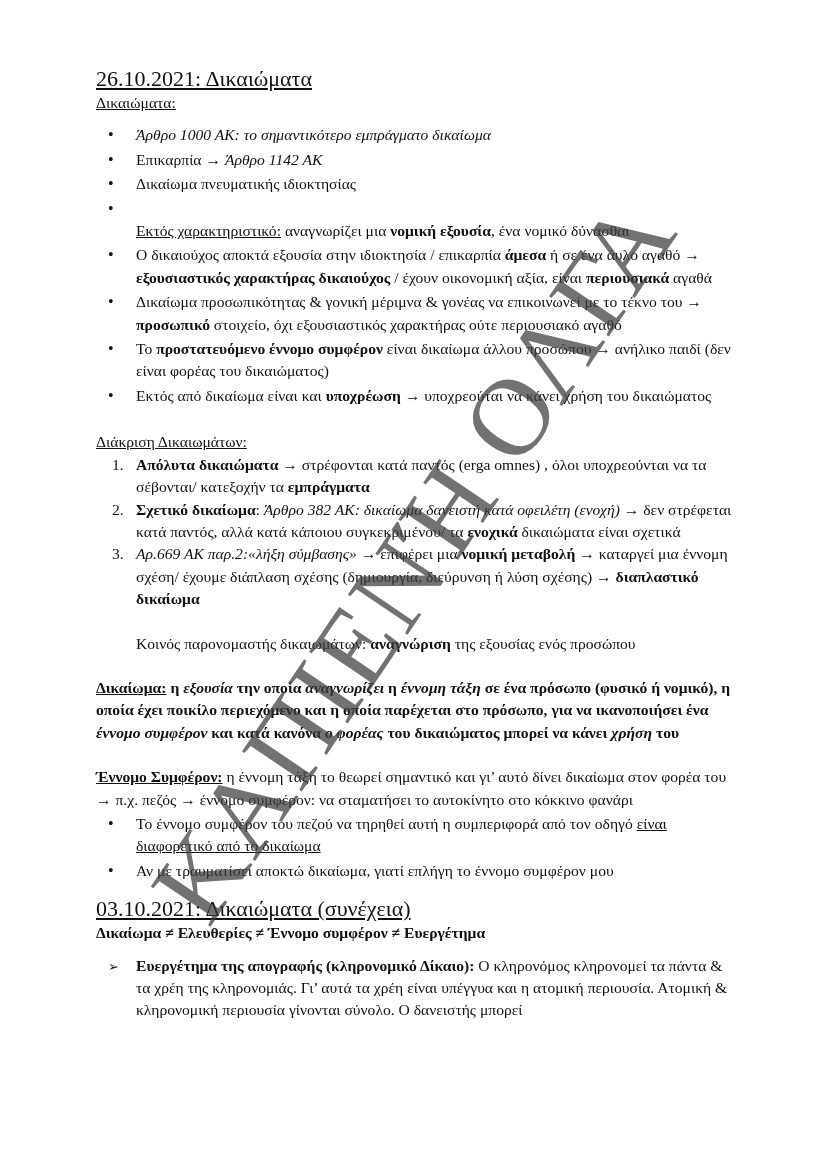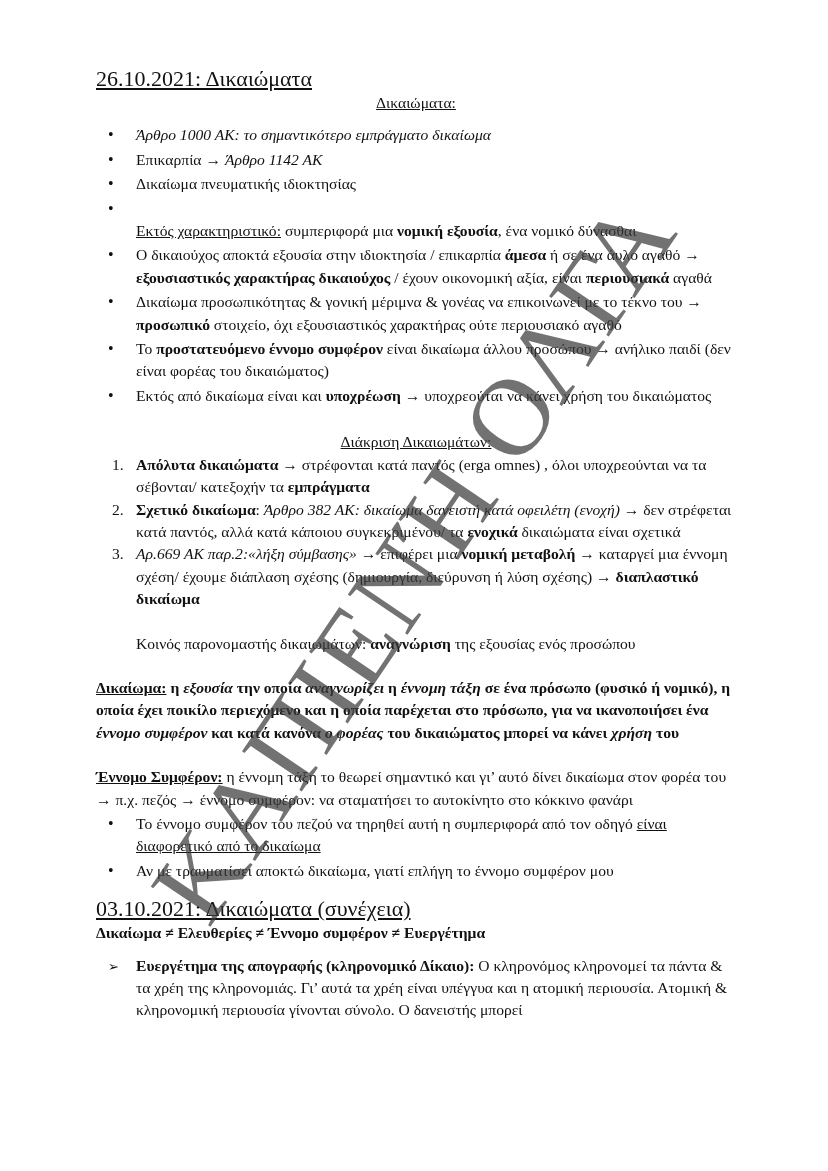--- a/index.html
+++ b/index.html
@@ -1,21 +1,21 @@
 <!DOCTYPE html>
 <html><head>
 <meta charset="utf-8">
 <style>
   html, body { margin: 0; padding: 0; background: #ffffff; }
   body { width: 828px; height: 1171px; position: relative; overflow: hidden;
          font-family: "Liberation Serif", "DejaVu Serif", serif; color: #111; }
   .page { position: absolute; left: 0; top: 0; width: 828px; height: 1171px; }
   .content { position: absolute; left: 96px; top: 66px; width: 640px; font-size: 15.6px; line-height: 22.4px; }
   .h1 { font-size: 22px; line-height: 26px; text-decoration: underline; margin: 0; font-weight: normal; }
-  .sub { text-decoration: underline; margin: 0 0 10px 0; text-align: center; }
+  .sub { text-decoration: underline; margin: 0 0 10px 0; }
   ul.bul { list-style: none; margin: 0; padding: 0 0 0 40px; }
   ul.bul li { position: relative; margin: 0 0 2px 0; }
   ul.bul li::before { content: "\2022"; position: absolute; left: -28px; top: 0; font-size: 16px; }
   ol.num { list-style: none; margin: 0; padding: 0 0 0 40px; }
   ol.num li { position: relative; }
   ol.num li .n { position: absolute; left: -24px; }
   ul.arr { list-style: none; margin: 0; padding: 0 0 0 40px; }
   ul.arr li { position: relative; }
   ul.arr li::before { content: "\27A2"; position: absolute; left: -28px; font-size: 13px; top: 1px; }
   .b { font-weight: bold; }
@@ -35,21 +35,21 @@
   <div class="content">
 
     <h1 class="h1">26.10.2021: Δικαιώματα</h1>
     <p class="sub">Δικαιώματα:</p>
 
     <ul class="bul">
       <li><span class="i">Άρθρο 1000 ΑΚ: το σημαντικότερο εμπράγματο δικαίωμα</span></li>
       <li><span>Επικαρπία → </span><span class="i">Άρθρο 1142 ΑΚ</span></li>
       <li><span>Δικαίωμα πνευματικής ιδιοκτησίας</span></li>
       <li><br>
-        <span class="u">Εκτός χαρακτηριστικό:</span><span> συμπεριφορά μια </span><span class="b">νομική εξουσία</span><span>, ένα νομικό δύνασθαι</span></li>
+        <span class="u">Εκτός χαρακτηριστικό:</span><span> αναγνωρίζει μια </span><span class="b">νομική εξουσία</span><span>, ένα νομικό δύνασθαι</span></li>
       <li><span>Ο δικαιούχος αποκτά εξουσία στην ιδιοκτησία / επικαρπία </span><span class="b">άμεσα</span><span> ή σε ένα άυλο αγαθό → </span><span class="b">εξουσιαστικός χαρακτήρας δικαιούχος</span><span> / έχουν οικονομική αξία, είναι </span><span class="b">περιουσιακά</span><span> αγαθά</span></li>
       <li><span>Δικαίωμα προσωπικότητας &amp; γονική μέριμνα &amp; γονέας να επικοινωνεί με το τέκνο του → </span><span class="b">προσωπικό</span><span> στοιχείο, όχι εξουσιαστικός χαρακτήρας ούτε περιουσιακό αγαθό</span></li>
       <li><span>Το </span><span class="b">προστατευόμενο έννομο συμφέρον</span><span> είναι δικαίωμα άλλου προσώπου → ανήλικο παιδί (δεν είναι φορέας του δικαιώματος)</span></li>
       <li><span>Εκτός από δικαίωμα είναι και </span><span class="b">υποχρέωση</span><span> → υποχρεούται να κάνει χρήση του δικαιώματος</span></li>
     </ul>
 
     <div class="gap"></div>
 
     <p class="sub" style="margin:0">Διάκριση Δικαιωμάτων:</p>
     <ol class="num">

